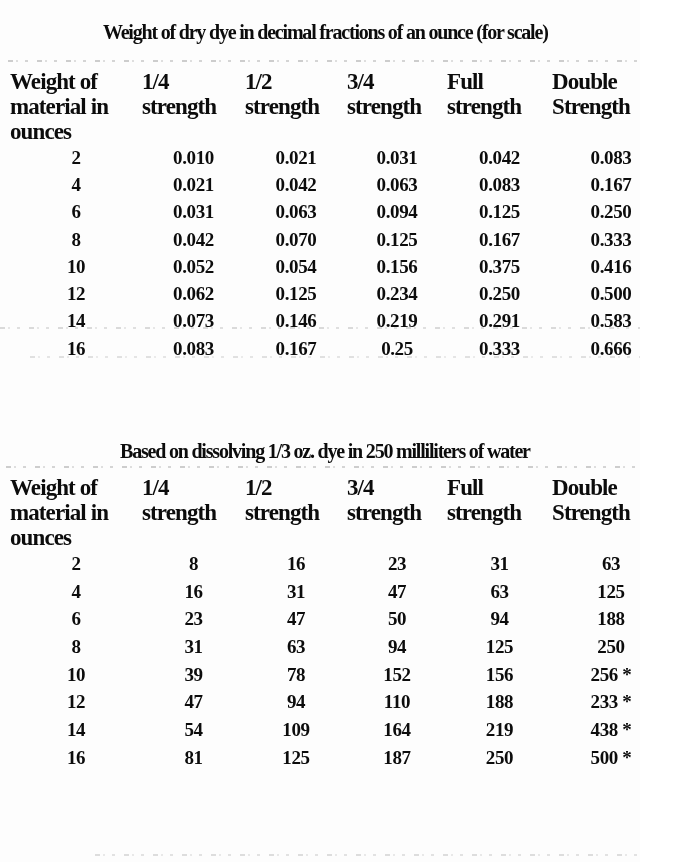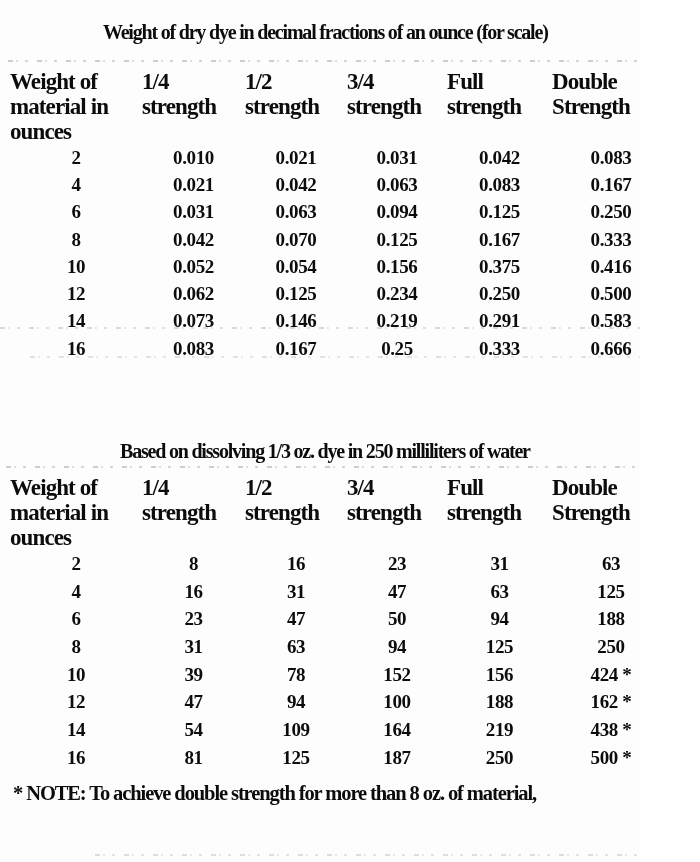--- a/index.html
+++ b/index.html
@@ -272,29 +272,29 @@
           <td>94</td>
           <td>125</td>
           <td>250</td>
         </tr>
         <tr>
           <td>10</td>
           <td>39</td>
           <td>78</td>
           <td>152</td>
           <td>156</td>
-          <td>424 *</td>
+          <td>256 *</td>
         </tr>
         <tr>
           <td>12</td>
           <td>47</td>
           <td>94</td>
-          <td>100</td>
+          <td>110</td>
           <td>188</td>
-          <td>162 *</td>
+          <td>233 *</td>
         </tr>
         <tr>
           <td>14</td>
           <td>54</td>
           <td>109</td>
           <td>164</td>
           <td>219</td>
           <td>438 *</td>
         </tr>
         <tr>
@@ -302,18 +302,17 @@
           <td>81</td>
           <td>125</td>
           <td>187</td>
           <td>250</td>
           <td>500 *</td>
         </tr>
       </tbody>
   </table>
 
   <div class="footnote">
-    <div>* NOTE: To achieve double strength for more than 8 oz. of material,</div>
   </div>
 
   <div class="artifact art-5"></div>
 
 </div>
 
 </body></html>

